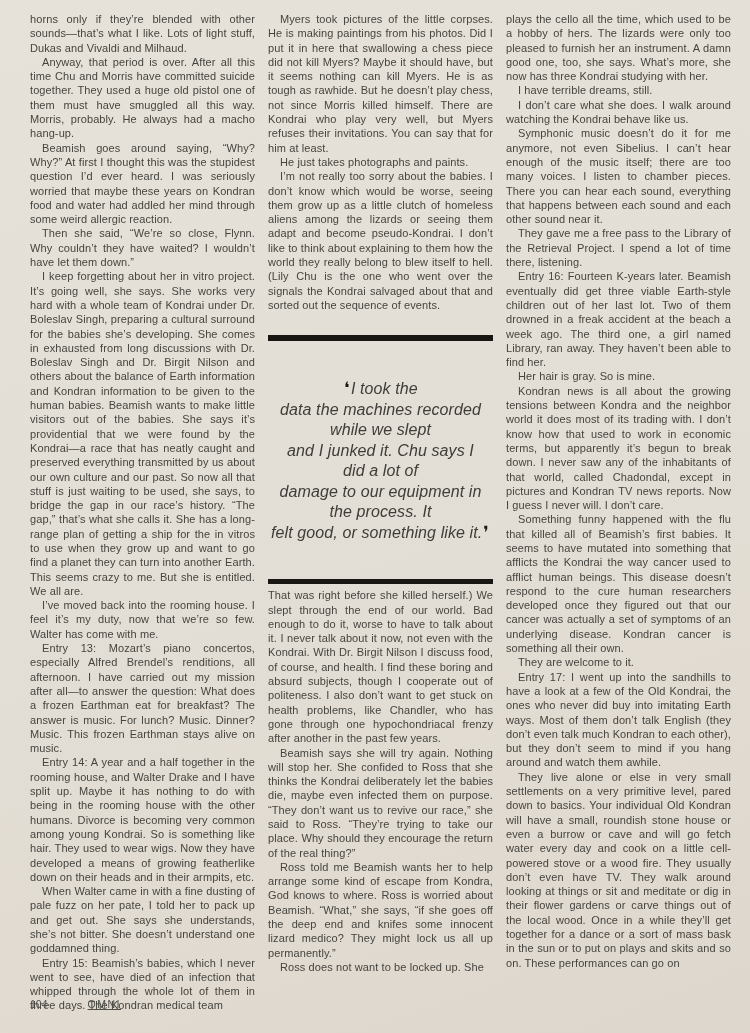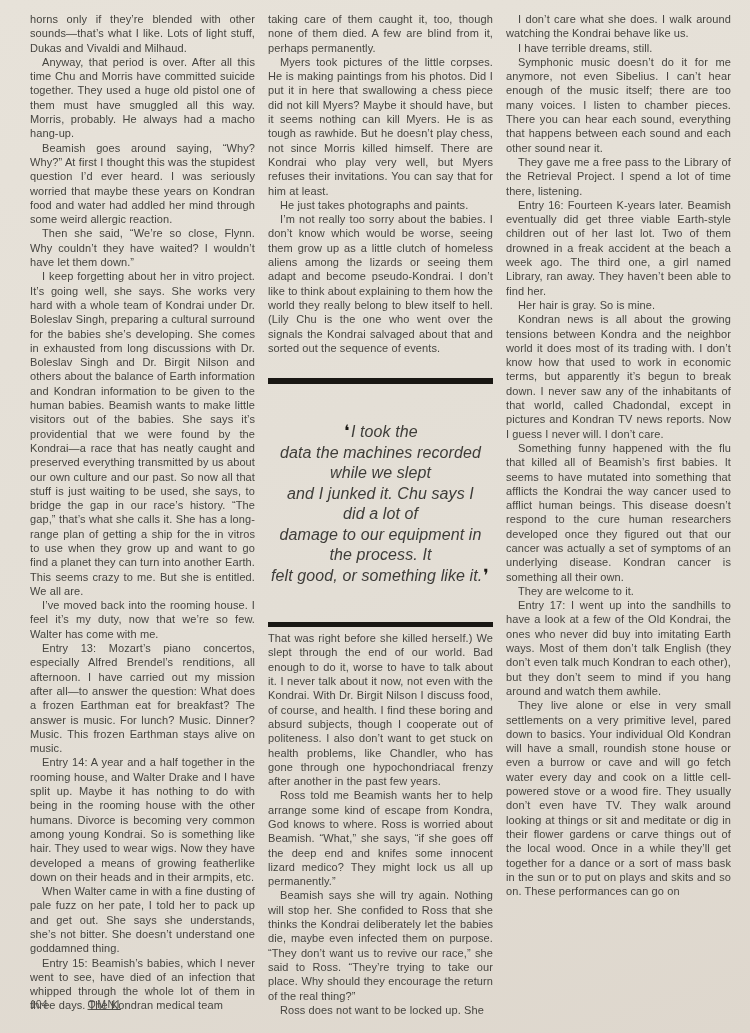--- a/index.html
+++ b/index.html
@@ -63,50 +63,50 @@
         <p>I keep forgetting about her in vitro project. It’s going well, she says. She works very hard with a whole team of Kondrai under Dr. Boleslav Singh, preparing a cultural surround for the babies she’s developing. She comes in exhausted from long discussions with Dr. Boleslav Singh and Dr. Birgit Nilson and others about the balance of Earth information and Kondran information to be given to the human babies. Beamish wants to make little visitors out of the babies. She says it’s providential that we were found by the Kondrai—a race that has neatly caught and preserved everything transmitted by us about our own culture and our past. So now all that stuff is just waiting to be used, she says, to bridge the gap in our race’s history. “The gap,” that’s what she calls it. She has a long-range plan of getting a ship for the in vitros to use when they grow up and want to go find a planet they can turn into another Earth. This seems crazy to me. But she is entitled. We all are.</p>
         <p>I’ve moved back into the rooming house. I feel it’s my duty, now that we’re so few. Walter has come with me.</p>
         <p>Entry 13: Mozart’s piano concertos, especially Alfred Brendel’s renditions, all afternoon. I have carried out my mission after all—to answer the question: What does a frozen Earthman eat for breakfast? The answer is music. For lunch? Music. Dinner? Music. This frozen Earthman stays alive on music.</p>
         <p>Entry 14: A year and a half together in the rooming house, and Walter Drake and I have split up. Maybe it has nothing to do with being in the rooming house with the other humans. Divorce is becoming very common among young Kondrai. So is something like hair. They used to wear wigs. Now they have developed a means of growing featherlike down on their heads and in their armpits, etc.</p>
         <p>When Walter came in with a fine dusting of pale fuzz on her pate, I told her to pack up and get out. She says she understands, she’s not bitter. She doesn’t understand one goddamned thing.</p>
         <p>Entry 15: Beamish’s babies, which I never went to see, have died of an infection that whipped through the whole lot of them in three days. The Kondran medical team</p>
       </div>
 
     <div class="col">
       <div>
-          <p class="noindent">taking care of them caught it, too, though none of them died. A few are blind from it, perhaps permanently.</p>
           <p>Myers took pictures of the little corpses. He is making paintings from his photos. Did I put it in here that swallowing a chess piece did not kill Myers? Maybe it should have, but it seems nothing can kill Myers. He is as tough as rawhide. But he doesn’t play chess, not since Morris killed himself. There are Kondrai who play very well, but Myers refuses their invitations. You can say that for him at least.</p>
           <p>He just takes photographs and paints.</p>
           <p>I’m not really too sorry about the babies. I don’t know which would be worse, seeing them grow up as a little clutch of homeless aliens among the lizards or seeing them adapt and become pseudo-Kondrai. I don’t like to think about explaining to them how the world they really belong to blew itself to hell. (Lily Chu is the one who went over the signals the Kondrai salvaged about that and sorted out the sequence of events.</p>
         </div>
       <div class="quote-block">
         <div class="rule"></div>
         <blockquote class="pq">
             <div class="pq-line"><span class="qmark">❛</span>I took the</div>
             <div class="pq-line">data the machines recorded</div>
             <div class="pq-line">while we slept</div>
             <div class="pq-line">and I junked it. Chu says I</div>
             <div class="pq-line">did a lot of</div>
             <div class="pq-line">damage to our equipment in</div>
             <div class="pq-line">the process. It</div>
             <div class="pq-line">felt good, or something like it.<span class="qmark">❜</span></div>
           </blockquote>
         <div class="rule thin"></div>
       </div>
       <div>
           <p class="noindent">That was right before she killed herself.) We slept through the end of our world. Bad enough to do it, worse to have to talk about it. I never talk about it now, not even with the Kondrai. With Dr. Birgit Nilson I discuss food, of course, and health. I find these boring and absurd subjects, though I cooperate out of politeness. I also don’t want to get stuck on health problems, like Chandler, who has gone through one hypochondriacal frenzy after another in the past few years.</p>
+          <p>Beamish says she will try again. Nothing will stop her. She confided to Ross that she thinks the Kondrai deliberately let the babies die, maybe even infected them on purpose. “They don’t want us to revive our race,” she said to Ross. “They’re trying to take our place. Why should they encourage the return of the real thing?”</p>
           <p>Ross told me Beamish wants her to help arrange some kind of escape from Kondra, God knows to where. Ross is worried about Beamish. “What,” she says, “if she goes off the deep end and knifes some innocent lizard medico? They might lock us all up permanently.”</p>
-          <p>Beamish says she will try again. Nothing will stop her. She confided to Ross that she thinks the Kondrai deliberately let the babies die, maybe even infected them on purpose. “They don’t want us to revive our race,” she said to Ross. “They’re trying to take our place. Why should they encourage the return of the real thing?”</p>
           <p>Ross does not want to be locked up. She</p>
         </div>
     </div>
 
     <div class="col">
+        <p class="noindent">plays the cello all the time, which used to be a hobby of hers. The lizards were only too pleased to furnish her an instrument. A damn good one, too, she says. What’s more, she now has three Kondrai studying with her.</p>
+        <p>I have terrible dreams, still.</p>
         <p>I don’t care what she does. I walk around watching the Kondrai behave like us.</p>
-        <p>I have terrible dreams, still.</p>
         <p>Symphonic music doesn’t do it for me anymore, not even Sibelius. I can’t hear enough of the music itself; there are too many voices. I listen to chamber pieces. There you can hear each sound, everything that happens between each sound and each other sound near it.</p>
         <p>They gave me a free pass to the Library of the Retrieval Project. I spend a lot of time there, listening.</p>
         <p>Entry 16: Fourteen K-years later. Beamish eventually did get three viable Earth-style children out of her last lot. Two of them drowned in a freak accident at the beach a week ago. The third one, a girl named Library, ran away. They haven’t been able to find her.</p>
         <p>Her hair is gray. So is mine.</p>
         <p>Kondran news is all about the growing tensions between Kondra and the neighbor world it does most of its trading with. I don’t know how that used to work in economic terms, but apparently it’s begun to break down. I never saw any of the inhabitants of that world, called Chadondal, except in pictures and Kondran TV news reports. Now I guess I never will. I don’t care.</p>
         <p>Something funny happened with the flu that killed all of Beamish’s first babies. It seems to have mutated into something that afflicts the Kondrai the way cancer used to afflict human beings. This disease doesn’t respond to the cure human researchers developed once they figured out that our cancer was actually a set of symptoms of an underlying disease. Kondran cancer is something all their own.</p>
         <p>They are welcome to it.</p>
         <p>Entry 17: I went up into the sandhills to have a look at a few of the Old Kondrai, the ones who never did buy into imitating Earth ways. Most of them don’t talk English (they don’t even talk much Kondran to each other), but they don’t seem to mind if you hang around and watch them awhile.</p>
         <p>They live alone or else in very small settlements on a very primitive level, pared down to basics. Your individual Old Kondran will have a small, roundish stone house or even a burrow or cave and will go fetch water every day and cook on a little cell-powered stove or a wood fire. They usually don’t even have TV. They walk around looking at things or sit and meditate or dig in their flower gardens or carve things out of the local wood. Once in a while they’ll get together for a dance or a sort of mass bask in the sun or to put on plays and skits and so on. These performances can go on</p>
       </div>

